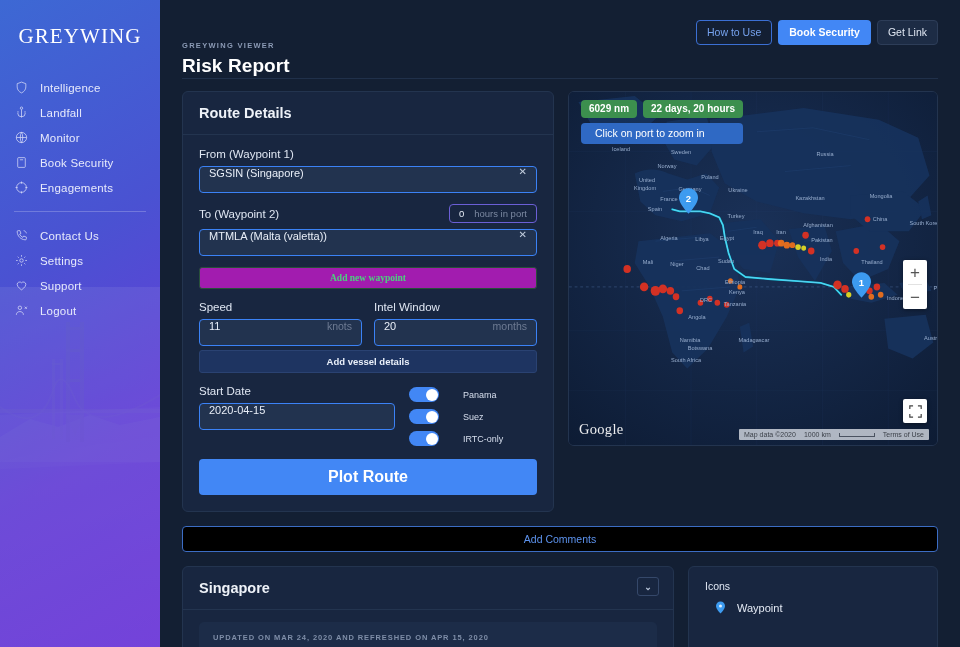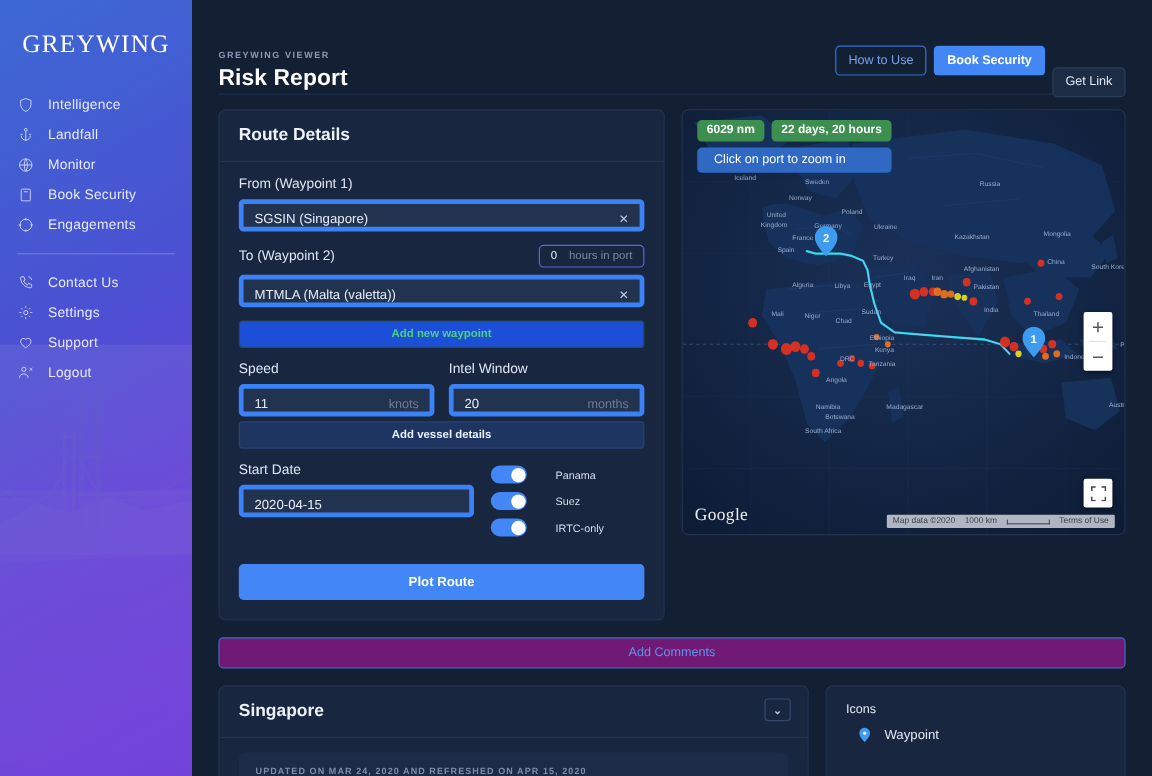--- a/index.html
+++ b/index.html
@@ -61,81 +61,81 @@
     margin-top: 27px;
   }
   .page-title { font-size: 19px; color: #fff; font-weight: 700; margin-top: 5px; letter-spacing: .1px;}
   .topbar-actions { position: absolute; right: 22px; top: 20px; display: flex; gap: 6px; align-items: center;}
   .btn {
     font-size: 10.5px; border-radius: 4px; padding: 6px 10px; cursor: pointer;
     border: 1px solid transparent; white-space: nowrap; line-height: 1;
   }
   .btn-outline { background: transparent; border-color: #3b6fd4; color: #76a2ee; }
   .btn-primary { background: #4287f5; color: #fff; font-weight: 600;}
-  .btn-ghost { background: #1d2c45; border-color: #2d3d58; color: #dfe6f2; margin-top: 36px; }
+  .btn-ghost { background: #1d2c45; border-color: #2d3d58; color: #dfe6f2; }
   .topbar-rule { height:1px; background:#20304a; margin: 8px 22px 0 22px;}
 
   
   .content { padding: 12px 22px 0 22px; }
   .row1 { display: flex; gap: 14px; align-items: flex-start; }
 
   .panel {
     background: #182640; border: 1px solid #23344f; border-radius: 6px;
   }
   .panel-head {
     padding: 13px 16px; font-size: 14.5px; color: #eef2f8; font-weight: 600;
     border-bottom: 1px solid #23344f; position: relative;
   }
 
   
   .route-panel { width: 372px; flex: 0 0 372px; }
   .route-body { padding: 13px 16px 16px 16px; }
   .field-label { font-size: 11.5px; color: #dfe6f2; margin-bottom: 6px; }
   .label-row { display:flex; align-items:center; justify-content: space-between; margin-bottom: 6px;}
   .input {
-    background: #22334f; border: 4px solid #3b82f6; border-radius: 4px;
-    height: 27px; display: flex; align-items: flex-end; padding: 0 9px;
+    background: #22334f; border: 1px solid #3b82f6; border-radius: 4px;
+    height: 27px; display: flex; align-items: flex-start; padding: 0 9px;
     font-size: 11px; color: #e8eef7; position: relative;
   }
   .input .clear {
     position: absolute; right: 9px; color: #c2cddd; font-size: 10px; cursor: pointer; line-height:1;
   }
   .field { margin-bottom: 11px; }
   .hours-pill {
     border: 1px solid #6b5fd6; border-radius: 4px; height: 19px;
     display: flex; align-items: center; gap: 10px; padding: 0 9px;
     font-size: 9.5px;
   }
   .hours-pill .val { color: #e8eef7; }
   .hours-pill .unit { color: #7b88a0; }
   .btn-wide {
     display:block; width: 100%; text-align: center; border-radius: 3px;
     font-size: 9.5px; padding: 5px 0; cursor: pointer; font-weight: 600;
   }
-  .btn-add-waypoint { background: #1d4ed8; color: #4cd17e; border: 1px solid #27503a; margin-bottom: 12px;}
+  .btn-add-waypoint { background: #a21caf; color: #4cd17e; border: 1px solid #27503a; margin-bottom: 12px; font-family: Liberation Serif, serif;}
   .btn-add-vessel { background: #1e3461; color: #eaf0fa; border: 1px solid #2a4272; margin: 4px 0 12px 0;}
   .two-col { display: flex; gap: 12px; }
   .two-col > div { flex: 1; }
   .input .unit { margin-left: auto; color: #6e7b93; font-size: 10.5px; }
   .date-toggle-row { display: flex; gap: 14px; align-items: flex-start;}
   .date-col { flex: 1 1 auto; }
   .toggle-col { width: 128px; flex: 0 0 128px; padding-top: 2px;}
   .toggle-row { display:flex; align-items:center; gap: 24px; margin-bottom: 7px;}
   .toggle {
     width: 30px; height: 15px; border-radius: 8px; background: #4287f5; position: relative; cursor: pointer;
     flex: 0 0 30px;
   }
   .toggle .knob {
     position: absolute; top: 1.5px; right: 1.5px; width: 12px; height: 12px; border-radius: 50%;
     background: #fff;
   }
   .toggle-label { font-size: 9px; color: #d7dfee; }
   .btn-plot {
-    background: #4287f5; color: #fff; font-size: 11px; font-weight: 600;
-    text-align: center; padding: 9px 0; border-radius: 4px; cursor: pointer; margin-top: 16px;
+    background: #4287f5; color: #fff; font-size: 16px; font-weight: 600;
+    text-align: center; padding: 9px 0; border-radius: 4px; cursor: pointer; margin-top: 6px;
   }
 
   
   .map-panel {
     flex: 1 1 auto; height: 355px; border-radius: 6px; overflow: hidden;
     position: relative; background: #111e36; border: 1px solid #23344f;
   }
   .map-canvas { position: absolute; inset: 0; overflow: hidden; background:
       radial-gradient(ellipse 120% 90% at 55% 40%, #16294a 0%, #102039 55%, #0c1830 100%); }
   .map-badges { position: absolute; left: 12px; top: 8px; z-index: 9; }
@@ -170,21 +170,21 @@
     position: absolute; right: 8px; bottom: 5px; z-index: 9;
     background: rgba(230,234,240,0.75); color: #3a3f47; font-size: 7px;
     padding: 2px 5px; border-radius: 1px; display:flex; gap: 8px; align-items:center;
   }
   .scalebar { display:inline-block; width: 36px; height: 4px; border: 1px solid #4a5260; border-top: none; }
 
   
   .comments-bar {
     margin: 14px 0 0 0; border: 1px solid #3c6dc4; border-radius: 4px;
     text-align: center; color: #5d93ee; font-size: 10.5px; padding: 6px 12px; cursor: pointer;
-    background: #701a75;
+    background: #000000;
   }
 
   
   .row2 { display: flex; gap: 14px; margin-top: 14px; align-items: stretch;}
   .intel-panel { flex: 1 1 auto; }
   .legend-panel { width: 250px; flex: 0 0 250px; }
   .chev-btn {
     position: absolute; right: 14px; top: 10px; width: 22px; height: 19px;
     border: 1px solid #35486a; border-radius: 3px; color: #b9c6da; font-size: 9px;
     display: flex; align-items: center; justify-content: center; cursor: pointer;

